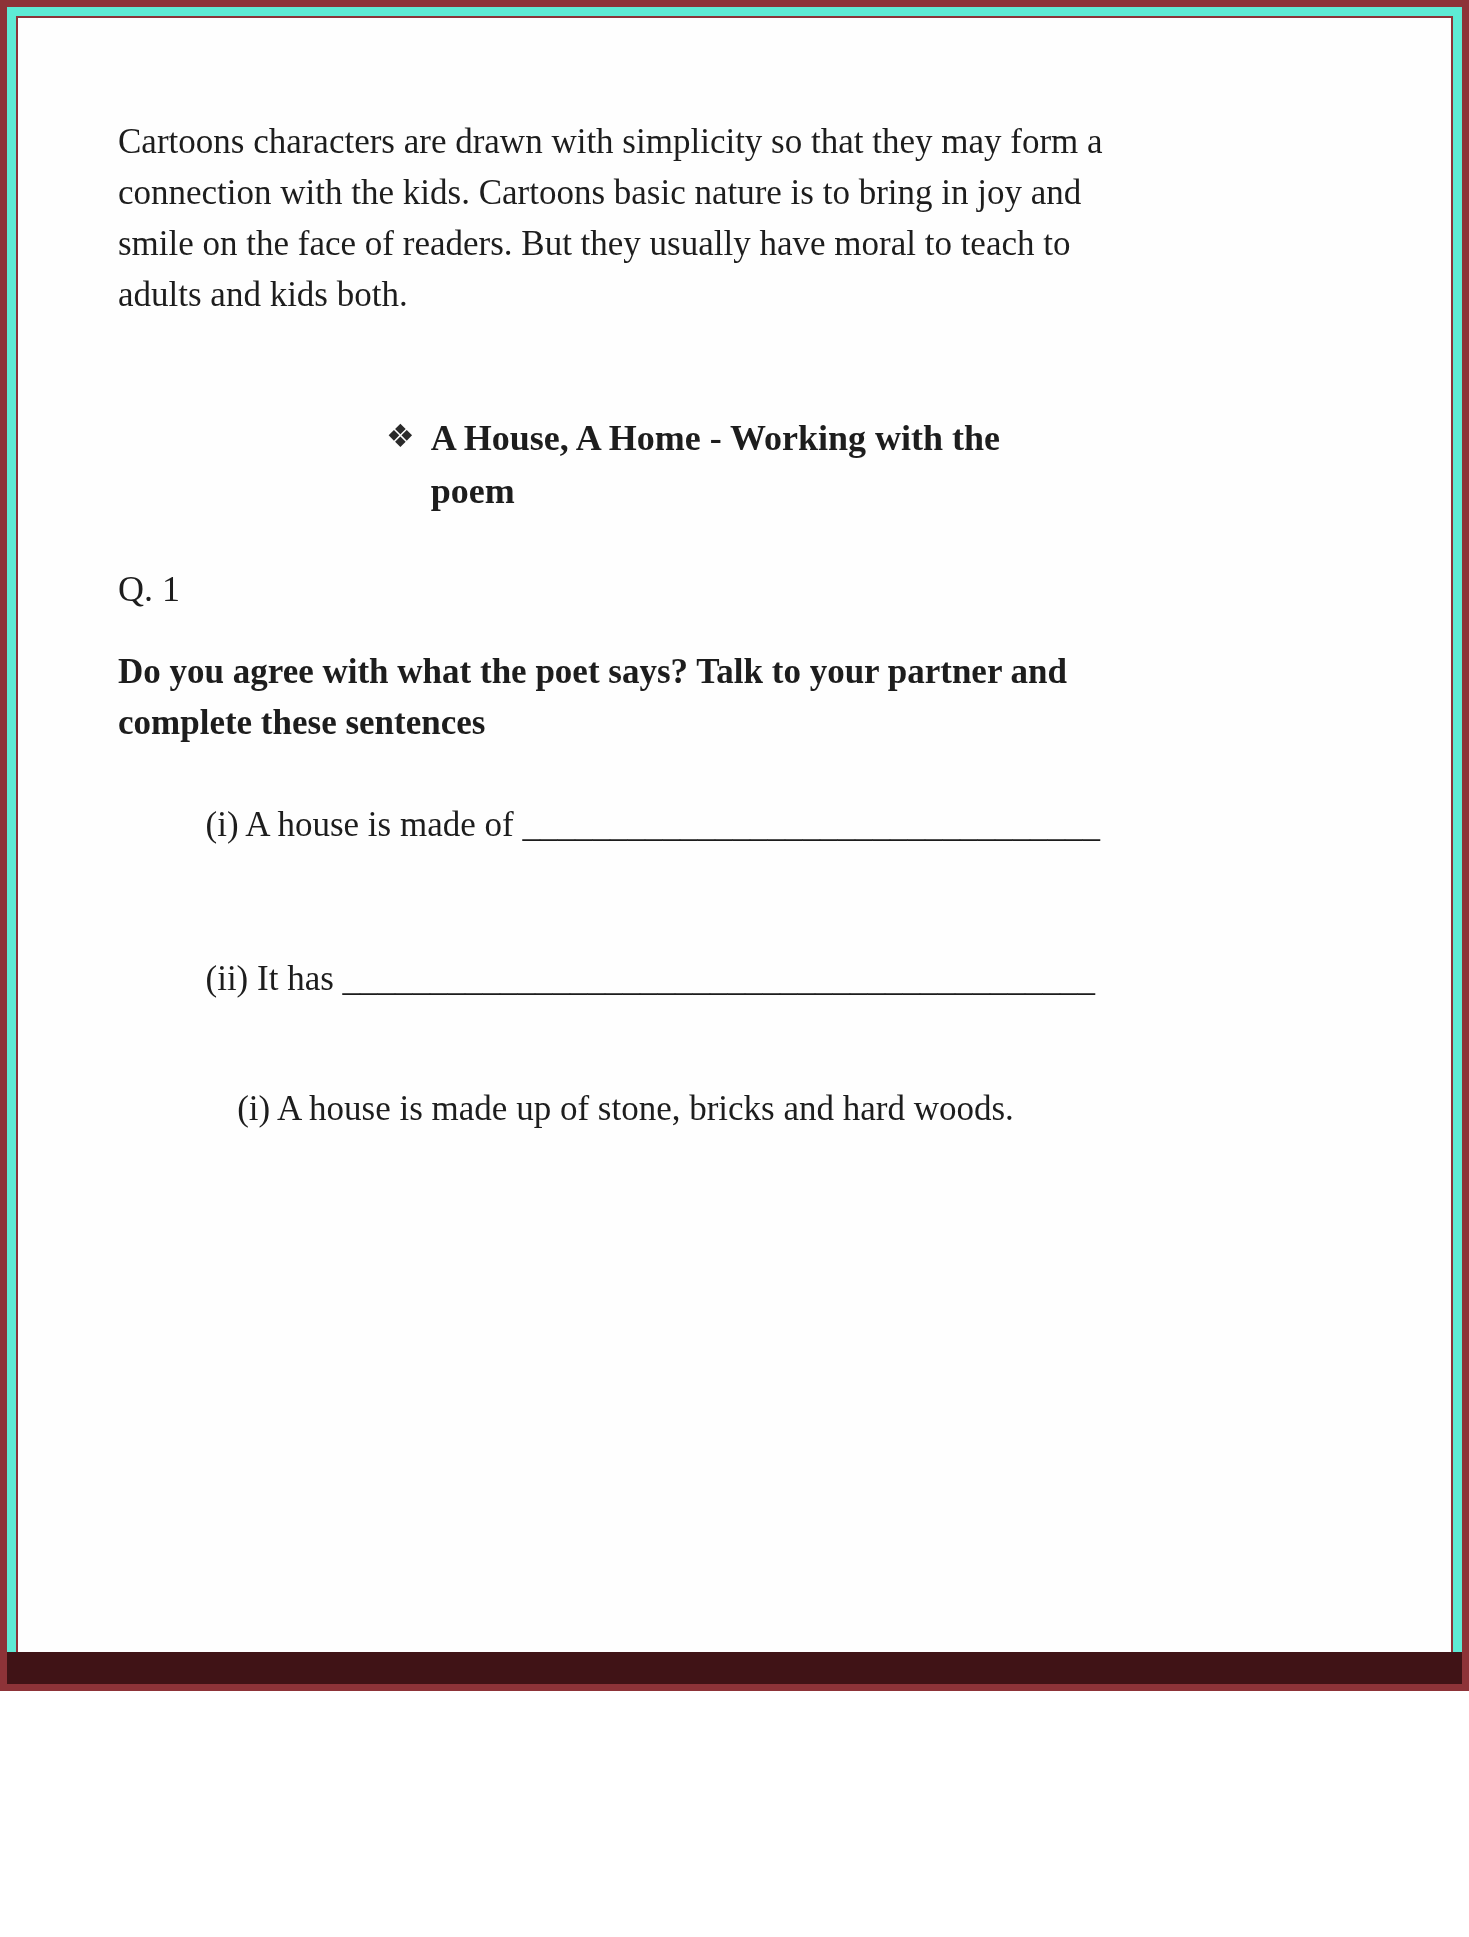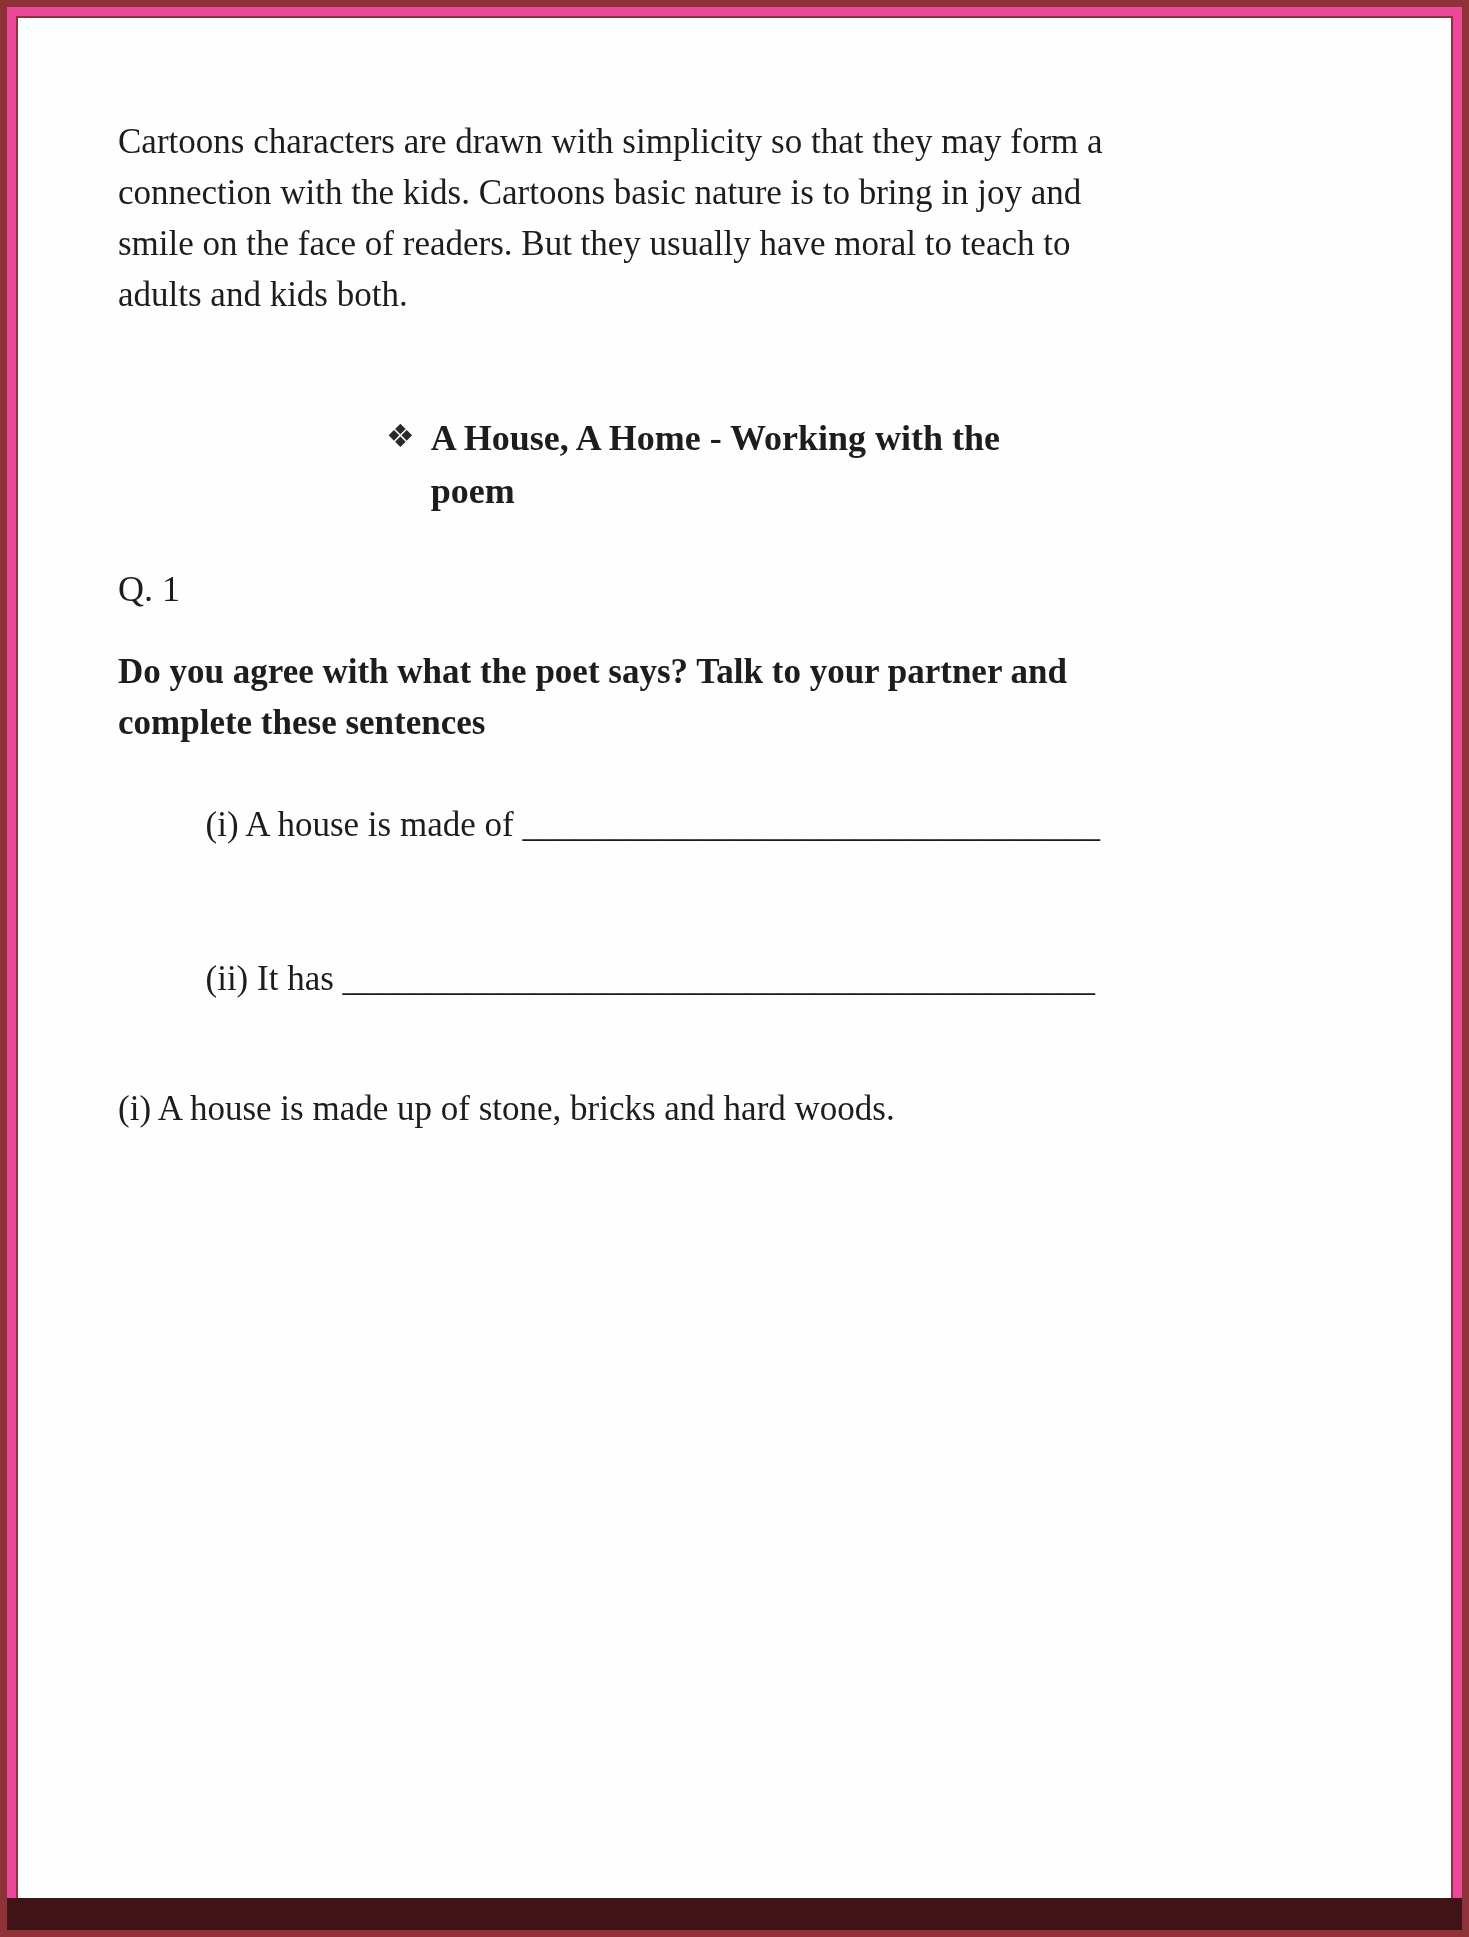--- a/index.html
+++ b/index.html
@@ -4,23 +4,23 @@
 <style>
   * { margin: 0; padding: 0; box-sizing: border-box; }
   html, body {
     background: #ffffff;
     font-family: "Liberation Serif", serif;
     color: #1d1d1d;
   }
   .page {
     position: relative;
     width: 1469px;
-    height: 1937px;
+    height: 1691px;
     margin: 0 auto;
-    background: #ec4899;
+    background: #5eead4;
     border: 7px solid #8d3338;
     padding: 9px;
     overflow: hidden;
   }
   .inner-frame {
     width: 100%;
     height: 100%;
     border: 2px solid #8d3338;
     background: #fefefe;
     padding: 98px 120px 0 100px;
@@ -60,20 +60,21 @@
   .blank-line {
     white-space: pre;
   }
   .answer-label {
     margin-top: 36px;
   }
   .answer-para {
     margin-top: 28px;
     max-width: 1015px;
     white-space: pre-wrap;
+    text-align: center;
   }
   .bottom-bar {
     position: absolute;
     left: 0;
     right: 0;
     bottom: 0;
     height: 32px;
     background: #401316;
   }
 </style>

